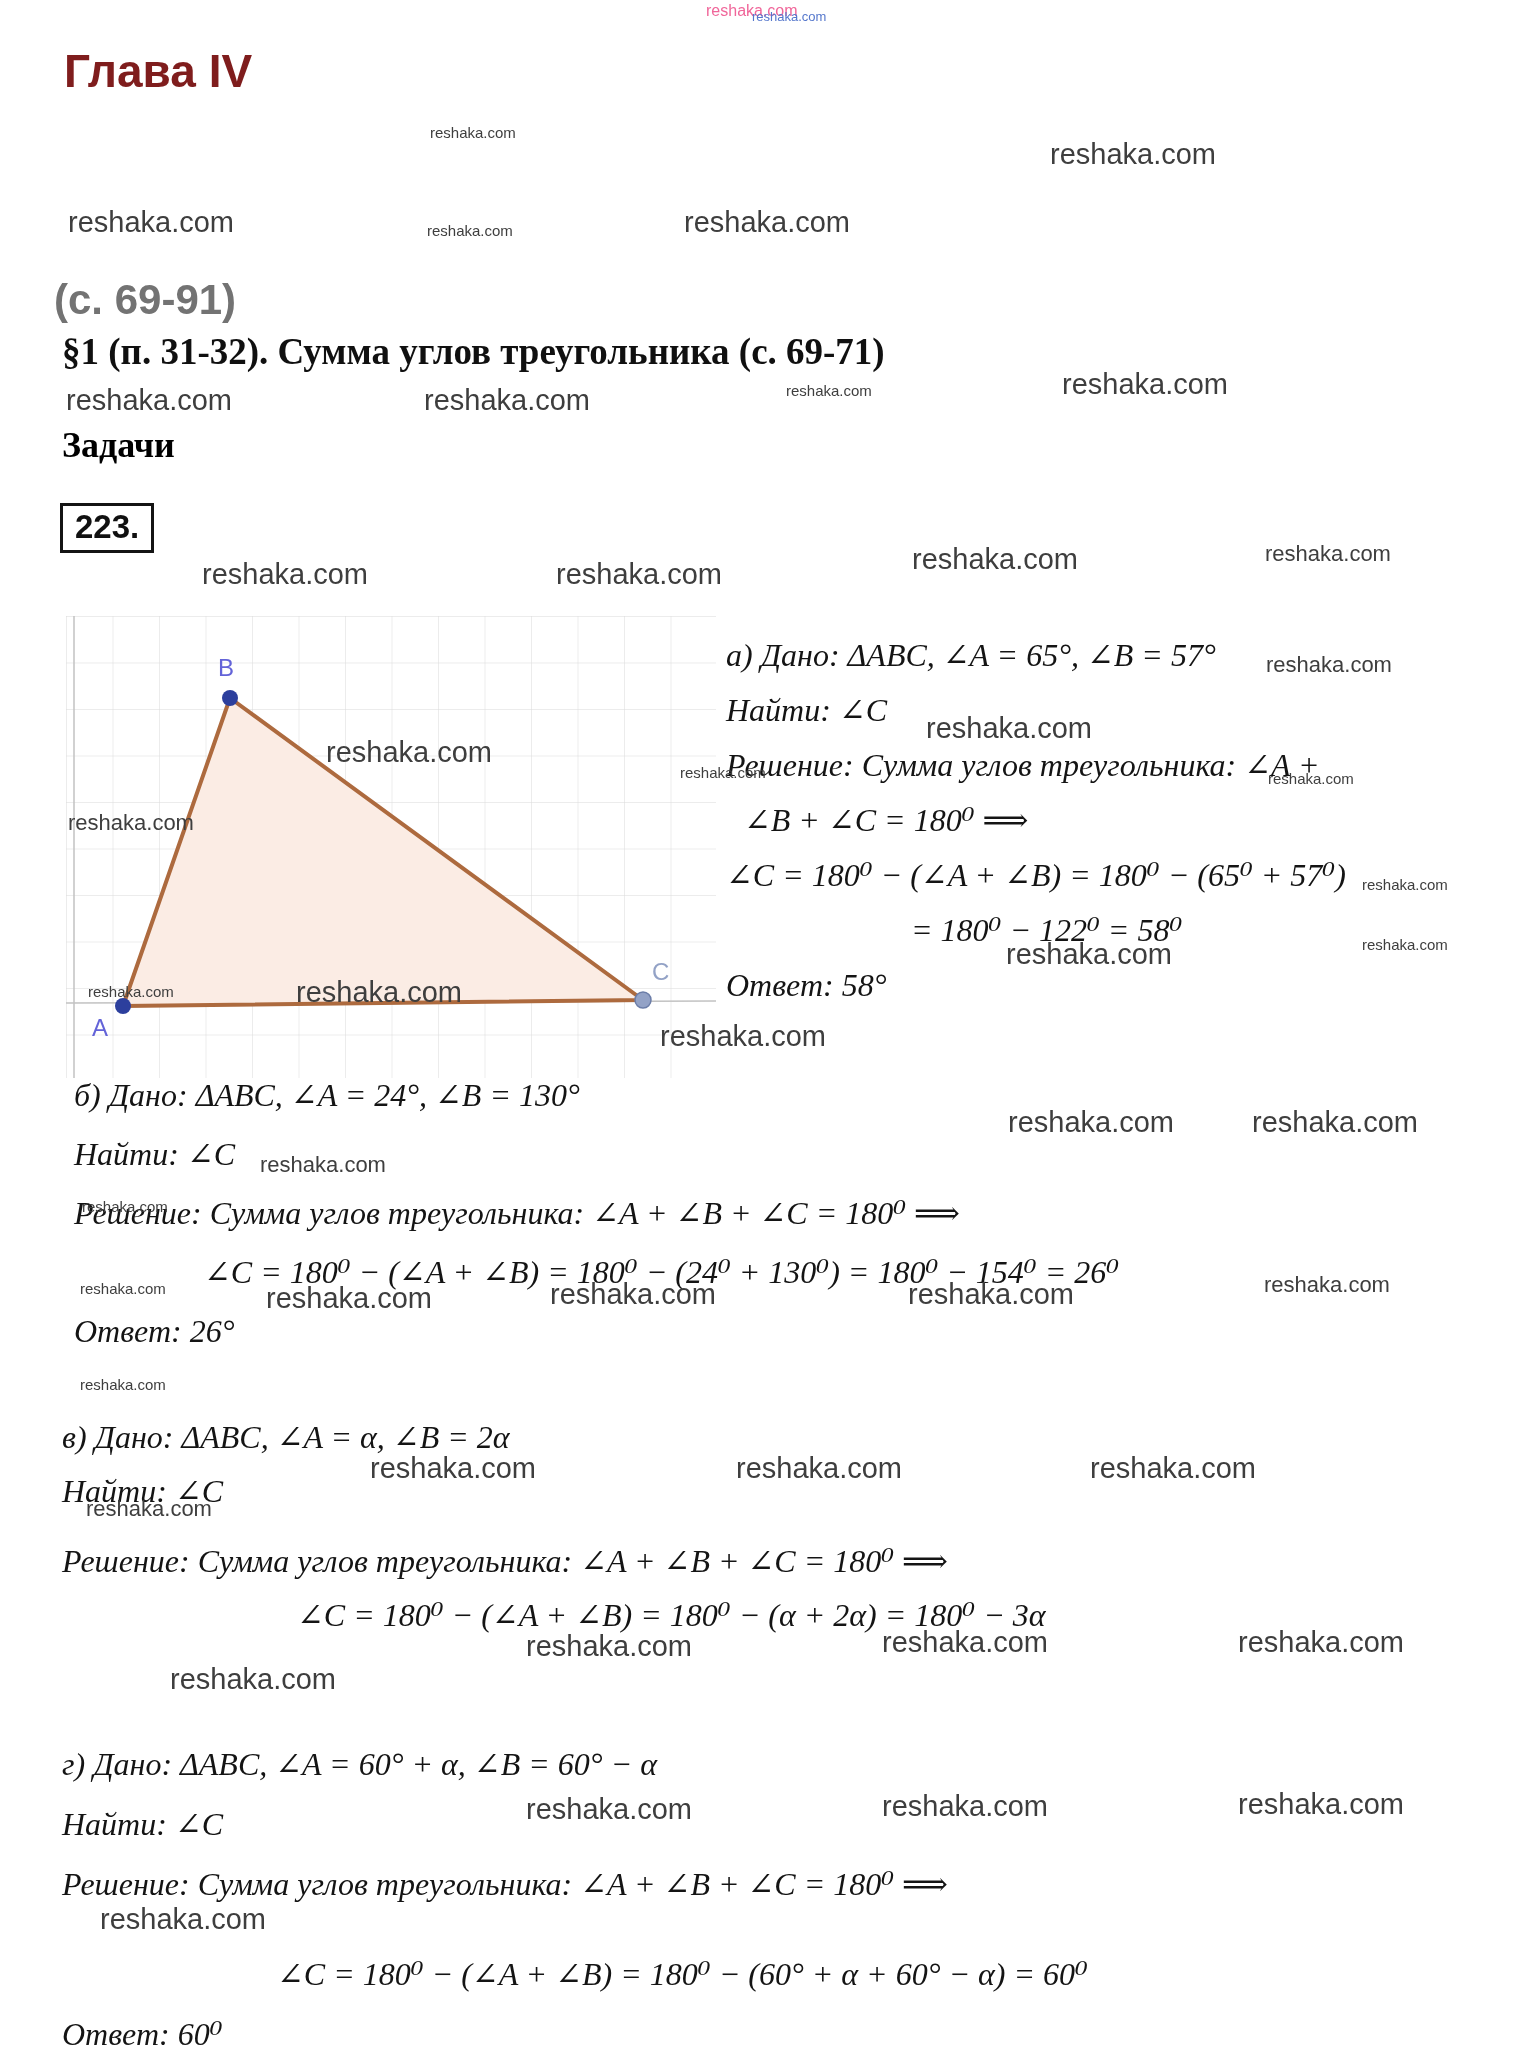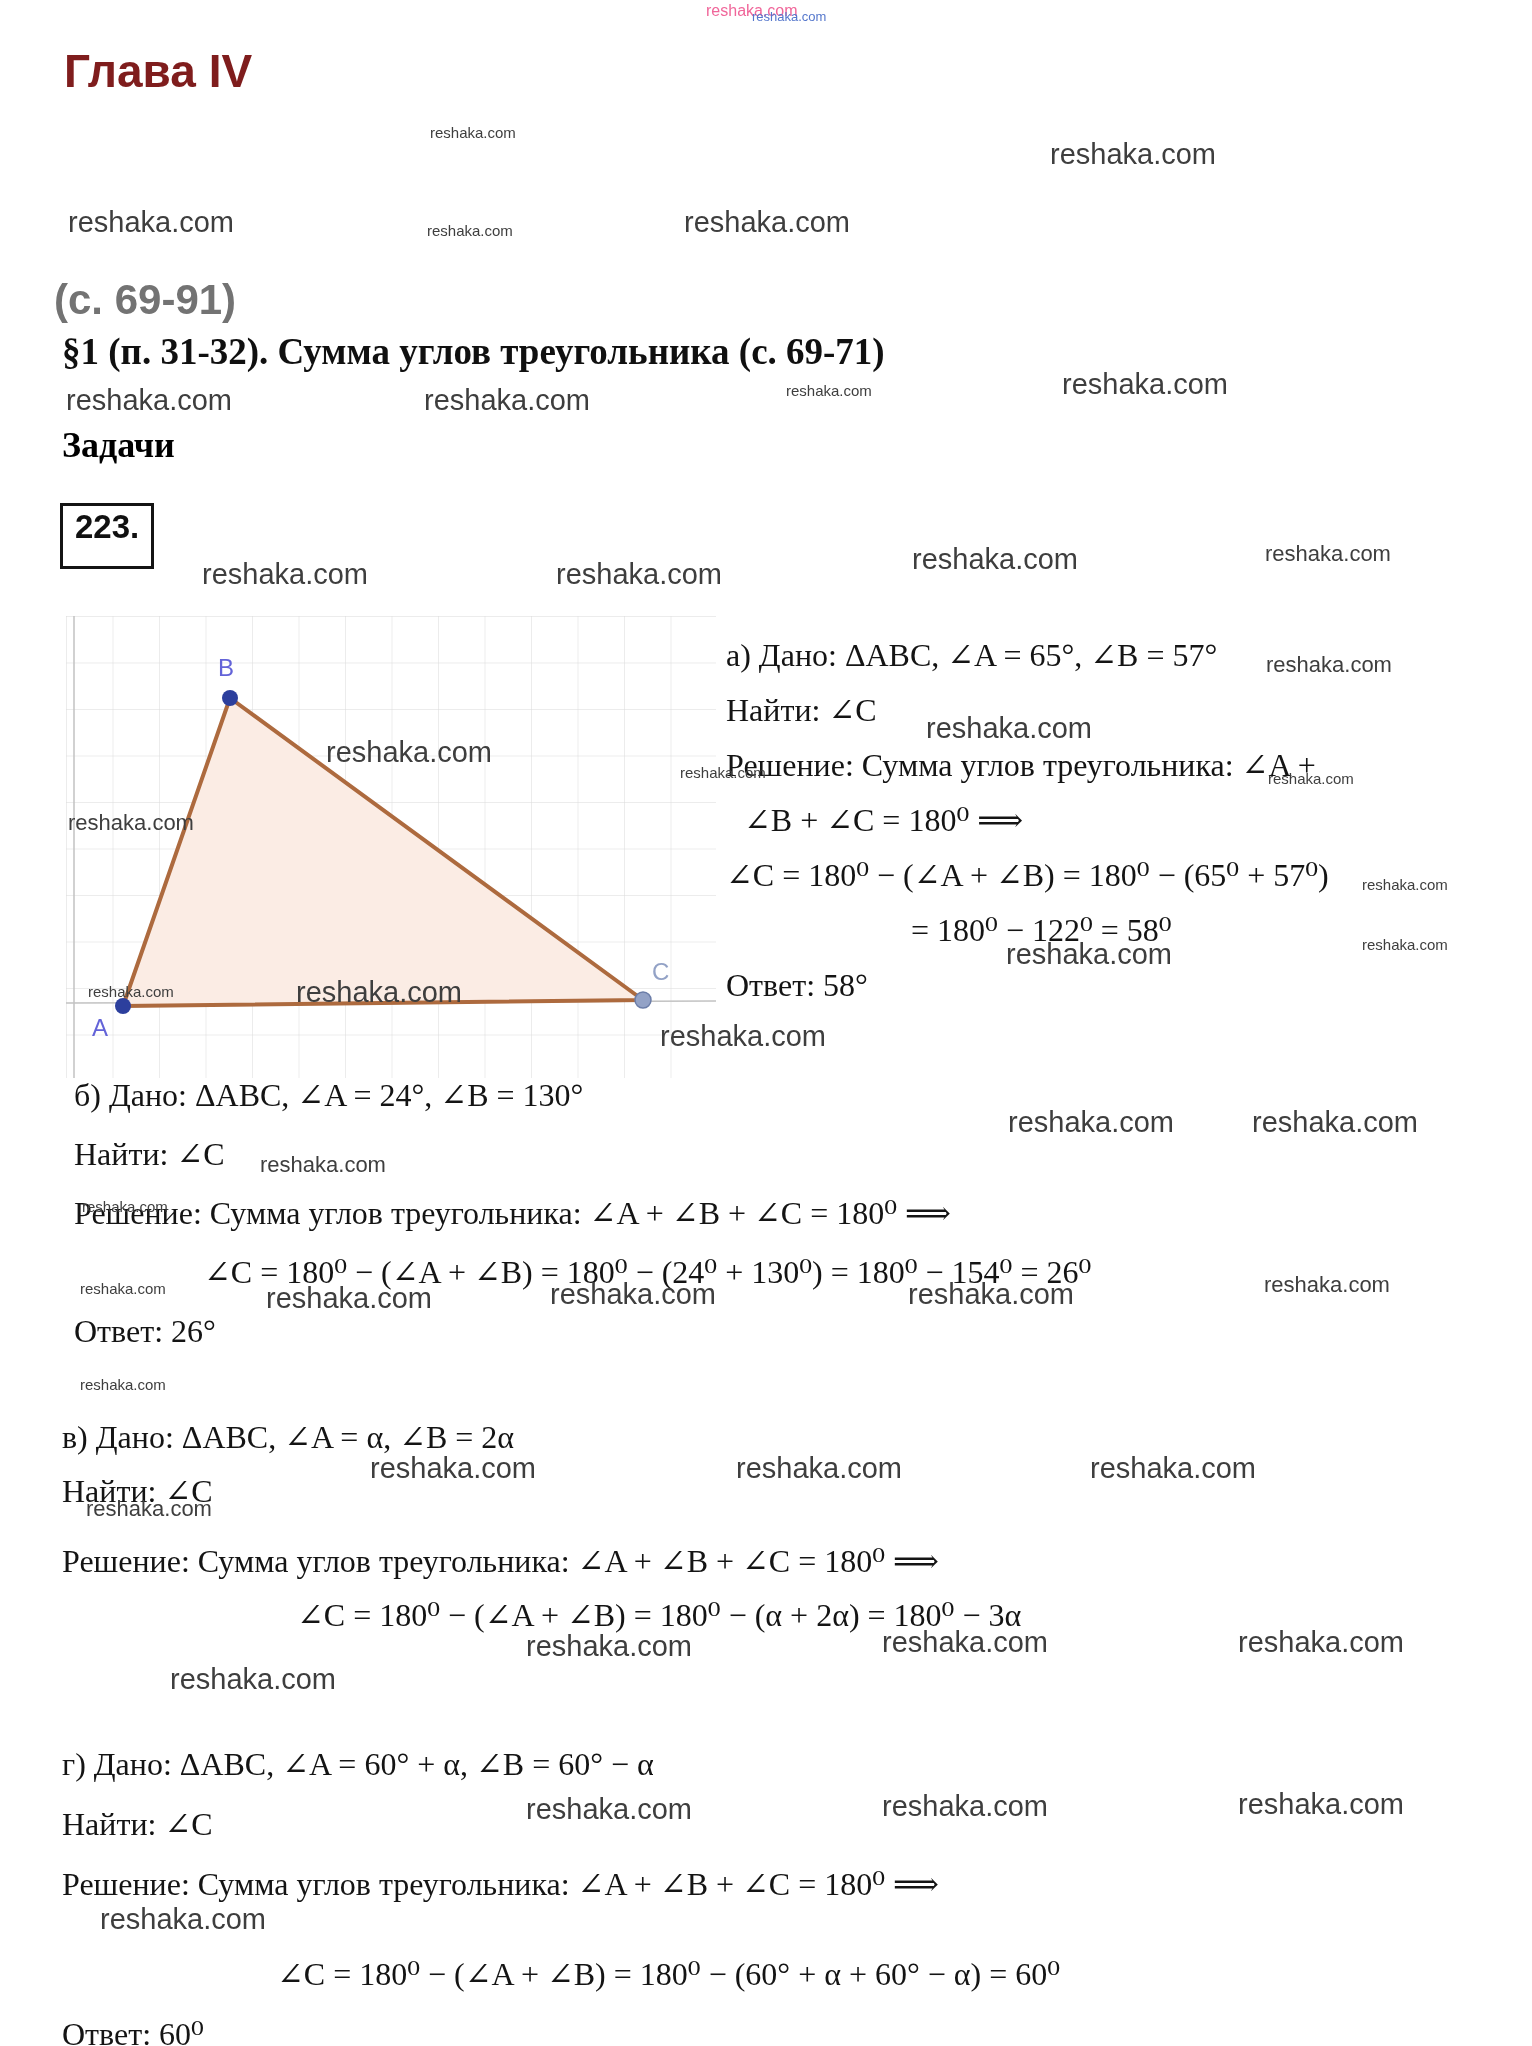--- a/index.html
+++ b/index.html
@@ -26,25 +26,25 @@
              font:bold 46px "Liberation Sans", sans-serif; color:#7f1d1d; }
   .title   { position:absolute; left:62px; top:158px; width:1460px;
              font:bold 42px "Liberation Sans", sans-serif; color:#101010; letter-spacing:-0.5px; }
   .pages   { position:absolute; left:54px; top:236px;
              font:bold 42px "Liberation Sans", sans-serif; color:#737373;margin-top:40px; }
   .section { position:absolute; left:62px; top:330px;
              font:bold 37px "Liberation Serif", serif; color:#101010; }
   .tasks   { position:absolute; left:62px; top:424px;
              font:bold 36px "Liberation Serif", serif; color:#000000; }
   .problem-box { position:absolute; left:60px; top:503px;
-             border:3px solid #141414; padding:2px 12px 20px;
+             border:3px solid #141414; padding:2px 12px 4px;
              font:bold 33px "Liberation Sans", sans-serif; color:#101010; }
 
   
-  .math { font-family:"Liberation Serif","DejaVu Serif",serif; 
+  .math { font-family:"Liberation Serif","DejaVu Serif",serif; font-style:italic;
           font-size:32px; line-height:55px; white-space:nowrap; color:#141414; }
   .part { position:absolute; }
   #part-a { left:726px; top:628px; width:800px; }
   #part-a .math { line-height:55px; }
   #part-a .ind2 { margin-left:18px; }
   #part-a .ind4 { margin-left:185px; }
   #part-b { left:74px; top:1066px; width:1440px; }
   #part-b .math { line-height:59px; }
   #part-b .ind2 { margin-left:130px; }
   #part-v { left:62px; top:1410px; width:1440px; }

